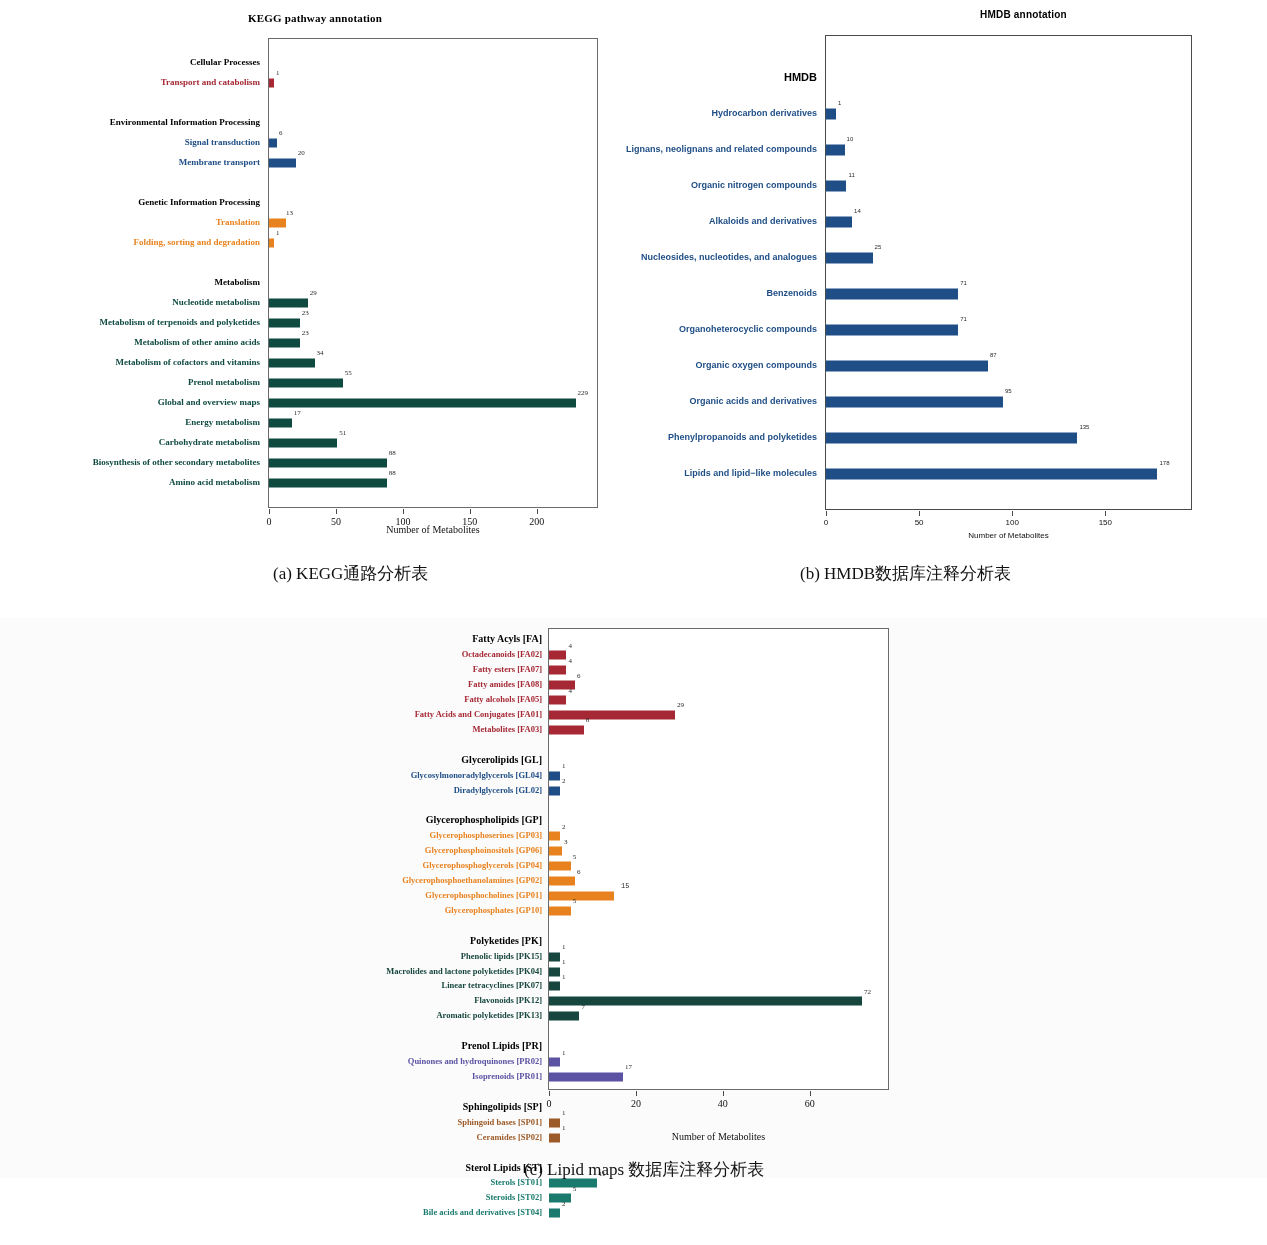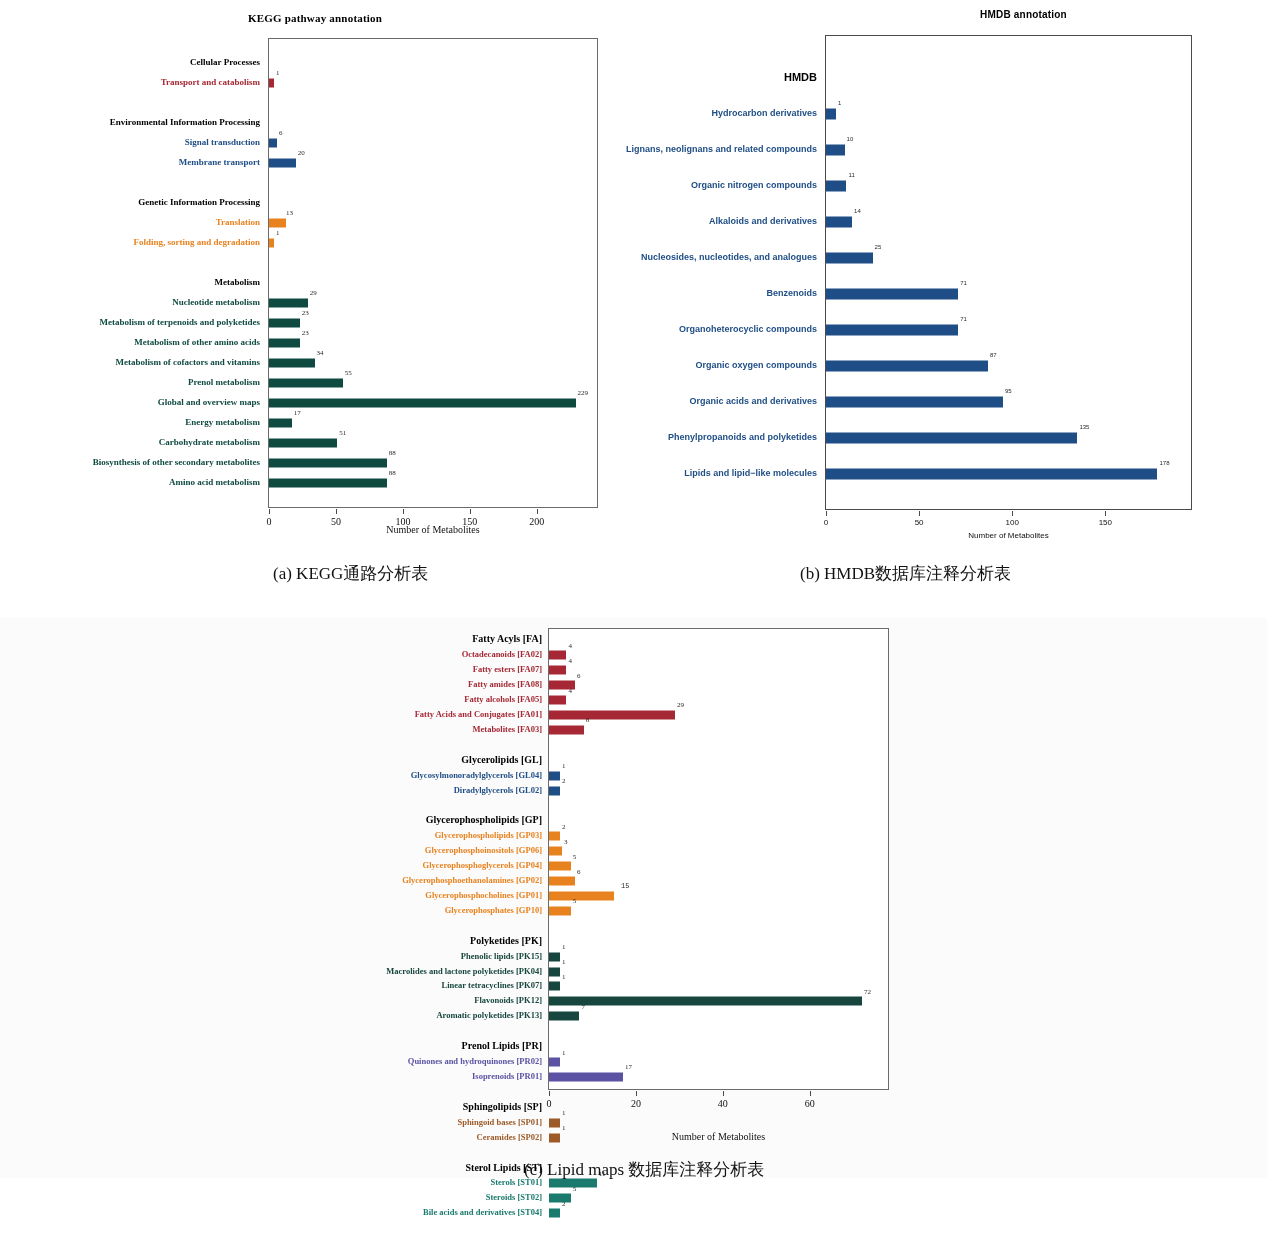--- a/index.html
+++ b/index.html
@@ -240,21 +240,21 @@
         <div class="lbl" style="top: 26.35px; font-size: 8.5px; font-family: &quot;Liberation Serif&quot;, serif; color: rgb(165, 40, 52); padding-right: 6px;">Octadecanoids [FA02]</div>
         <div class="lbl" style="top: 41.25px; font-size: 8.5px; font-family: &quot;Liberation Serif&quot;, serif; color: rgb(165, 40, 52); padding-right: 6px;">Fatty esters [FA07]</div>
         <div class="lbl" style="top: 56.15px; font-size: 8.5px; font-family: &quot;Liberation Serif&quot;, serif; color: rgb(165, 40, 52); padding-right: 6px;">Fatty amides [FA08]</div>
         <div class="lbl" style="top: 71.05px; font-size: 8.5px; font-family: &quot;Liberation Serif&quot;, serif; color: rgb(165, 40, 52); padding-right: 6px;">Fatty alcohols [FA05]</div>
         <div class="lbl" style="top: 85.95px; font-size: 8.5px; font-family: &quot;Liberation Serif&quot;, serif; color: rgb(165, 40, 52); padding-right: 6px;">Fatty Acids and Conjugates [FA01]</div>
         <div class="lbl" style="top: 100.85px; font-size: 8.5px; font-family: &quot;Liberation Serif&quot;, serif; color: rgb(165, 40, 52); padding-right: 6px;">Metabolites [FA03]</div>
         <div class="lbl" style="top: 131.75px; font-size: 10px; font-family: &quot;Liberation Serif&quot;, serif; color: rgb(0, 0, 0); padding-right: 6px;">Glycerolipids [GL]</div>
         <div class="lbl" style="top: 146.65px; font-size: 8.5px; font-family: &quot;Liberation Serif&quot;, serif; color: rgb(31, 78, 134); padding-right: 6px;">Glycosylmonoradylglycerols [GL04]</div>
         <div class="lbl" style="top: 161.55px; font-size: 8.5px; font-family: &quot;Liberation Serif&quot;, serif; color: rgb(31, 78, 134); padding-right: 6px;">Diradylglycerols [GL02]</div>
         <div class="lbl" style="top: 192.45px; font-size: 10px; font-family: &quot;Liberation Serif&quot;, serif; color: rgb(0, 0, 0); padding-right: 6px;">Glycerophospholipids [GP]</div>
-        <div class="lbl" style="top: 207.35px; font-size: 8.5px; font-family: &quot;Liberation Serif&quot;, serif; color: rgb(232, 130, 30); padding-right: 6px;">Glycerophospholipids [GP03]</div>
+        <div class="lbl" style="top: 207.35px; font-size: 8.5px; font-family: &quot;Liberation Serif&quot;, serif; color: rgb(232, 130, 30); padding-right: 6px;">Glycerophosphoserines [GP03]</div>
         <div class="lbl" style="top: 222.25px; font-size: 8.5px; font-family: &quot;Liberation Serif&quot;, serif; color: rgb(232, 130, 30); padding-right: 6px;">Glycerophosphoinositols [GP06]</div>
         <div class="lbl" style="top: 237.15px; font-size: 8.5px; font-family: &quot;Liberation Serif&quot;, serif; color: rgb(232, 130, 30); padding-right: 6px;">Glycerophosphoglycerols [GP04]</div>
         <div class="lbl" style="top: 252.05px; font-size: 8.5px; font-family: &quot;Liberation Serif&quot;, serif; color: rgb(232, 130, 30); padding-right: 6px;">Glycerophosphoethanolamines [GP02]</div>
         <div class="lbl" style="top: 266.95px; font-size: 8.5px; font-family: &quot;Liberation Serif&quot;, serif; color: rgb(232, 130, 30); padding-right: 6px;">Glycerophosphocholines [GP01]</div>
         <div class="lbl" style="top: 281.85px; font-size: 8.5px; font-family: &quot;Liberation Serif&quot;, serif; color: rgb(232, 130, 30); padding-right: 6px;">Glycerophosphates [GP10]</div>
         <div class="lbl" style="top: 312.75px; font-size: 10px; font-family: &quot;Liberation Serif&quot;, serif; color: rgb(0, 0, 0); padding-right: 6px;">Polyketides [PK]</div>
         <div class="lbl" style="top: 327.65px; font-size: 8.5px; font-family: &quot;Liberation Serif&quot;, serif; color: rgb(22, 70, 61); padding-right: 6px;">Phenolic lipids [PK15]</div>
         <div class="lbl" style="top: 342.55px; font-size: 8.5px; font-family: &quot;Liberation Serif&quot;, serif; color: rgb(22, 70, 61); padding-right: 6px;">Macrolides and lactone polyketides [PK04]</div>
         <div class="lbl" style="top: 357.45px; font-size: 8.5px; font-family: &quot;Liberation Serif&quot;, serif; color: rgb(22, 70, 61); padding-right: 6px;">Linear tetracyclines [PK07]</div>
         <div class="lbl" style="top: 372.35px; font-size: 8.5px; font-family: &quot;Liberation Serif&quot;, serif; color: rgb(22, 70, 61); padding-right: 6px;">Flavonoids [PK12]</div>

